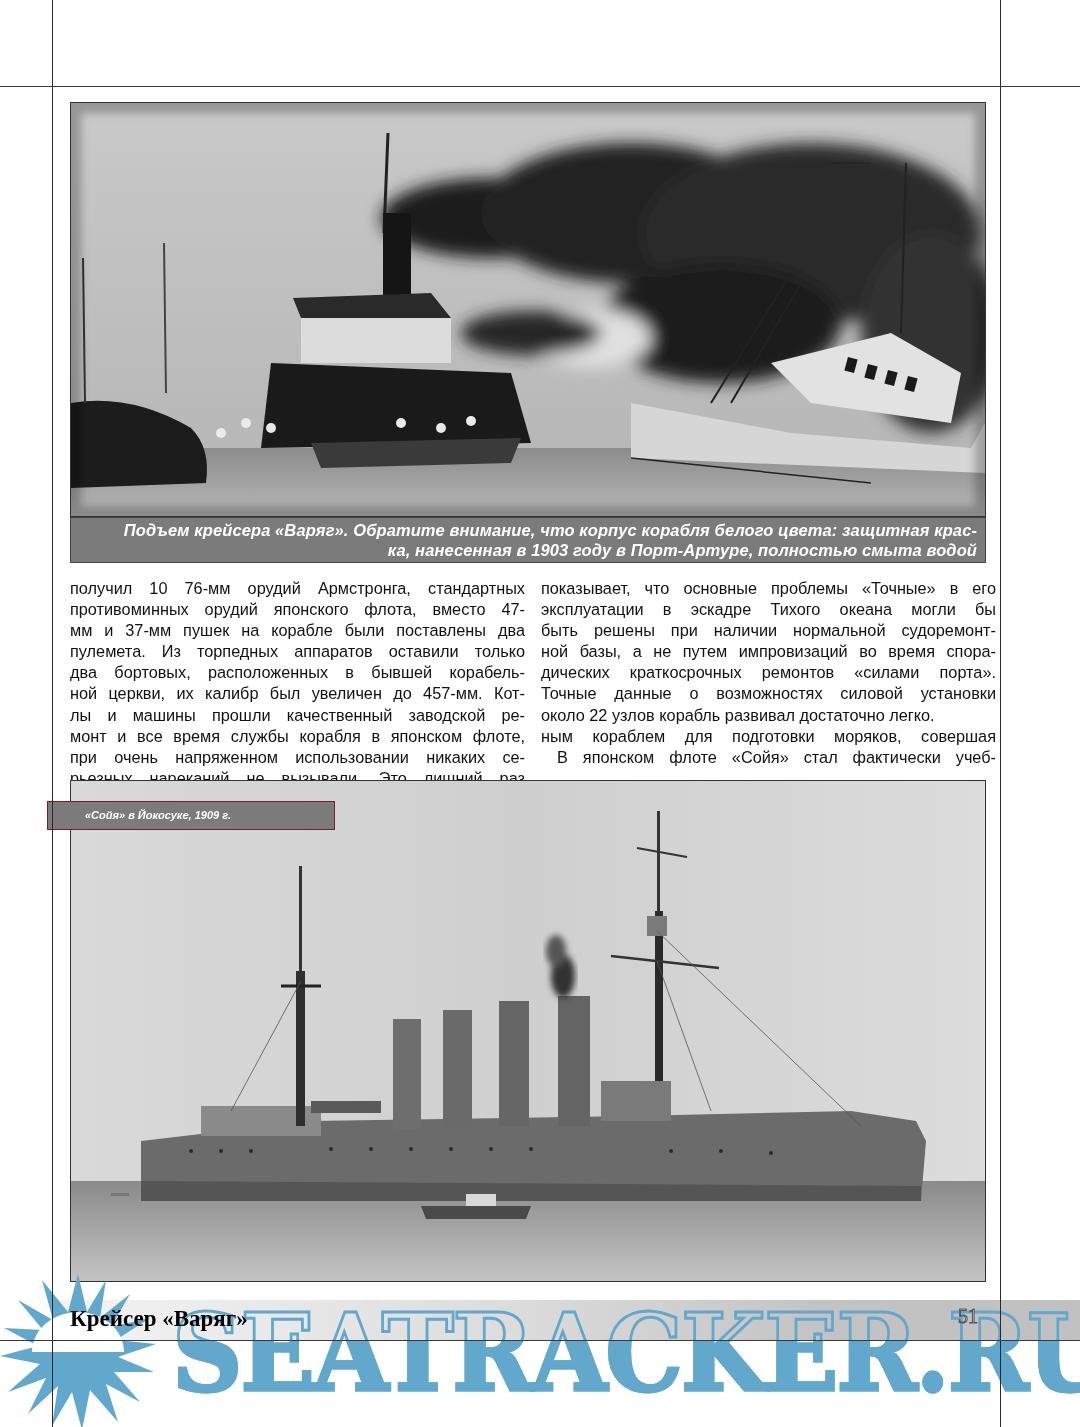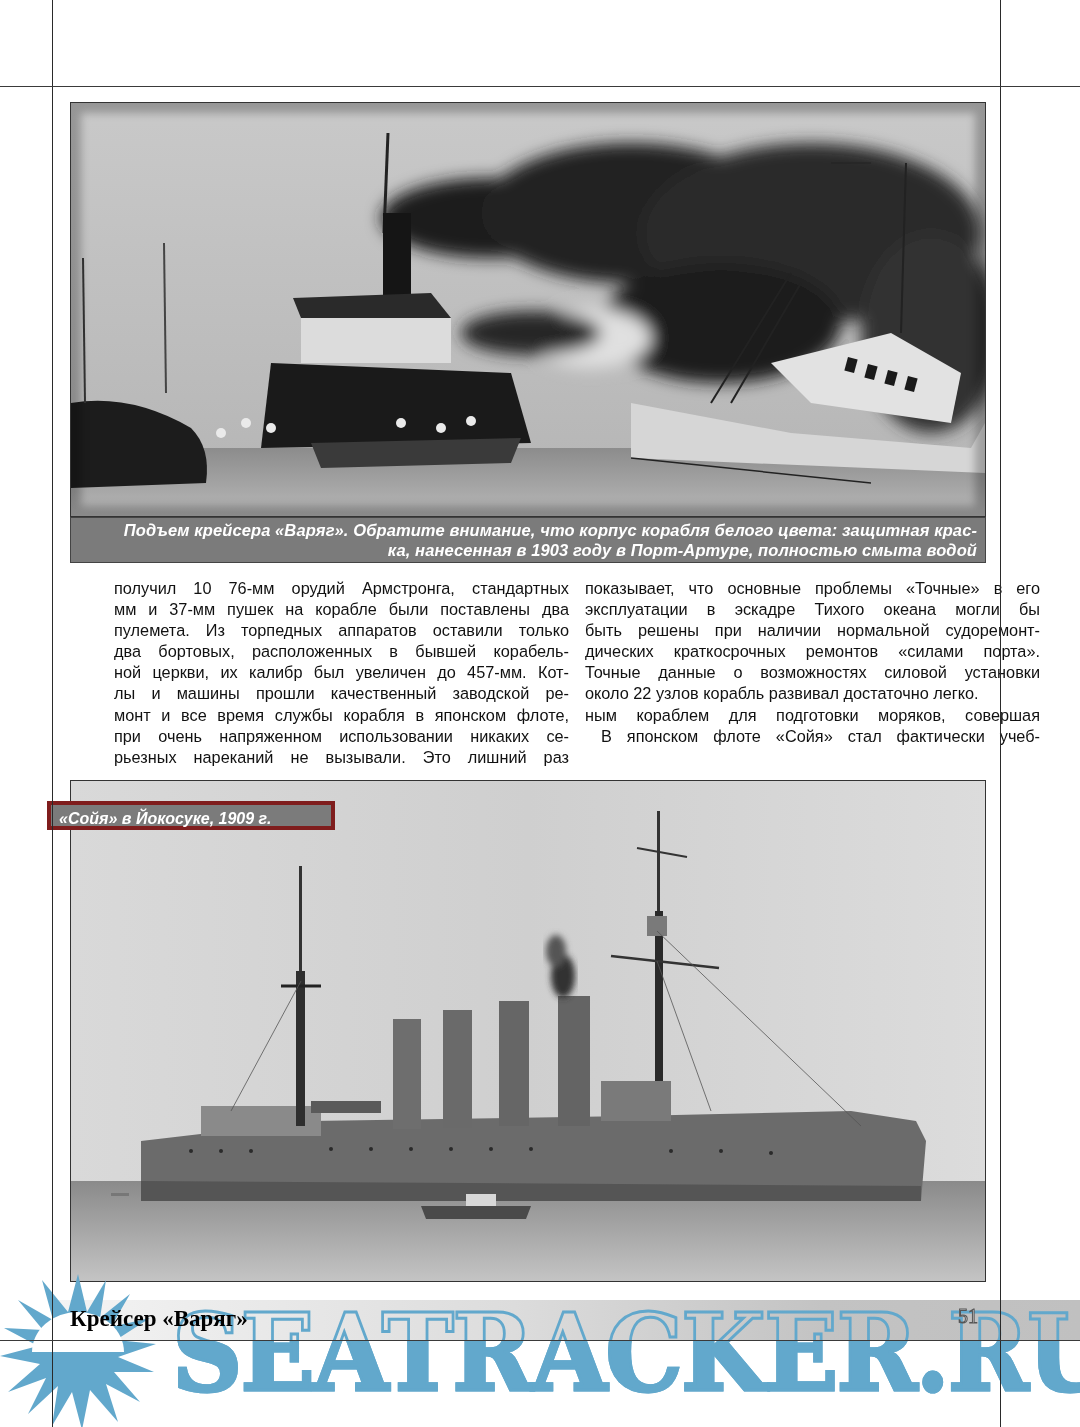--- a/index.html
+++ b/index.html
@@ -22,34 +22,34 @@
       position: absolute; left: 70px; top: 517px; width: 916px; height: 46px;
       background: #7b7b7b; border: 1px solid #444; box-sizing: border-box;
       color: #fff; font-style: italic; font-weight: bold; font-size: 16.5px;
       line-height: 20px; text-align: right; padding: 2px 8px 0 16px;
       letter-spacing: 0.1px;
     }
     #caption1 span { display: block; }
 
     .col {
       position: absolute; top: 578px; width: 455px; font-size: 16.3px;
-      line-height: 21.1px; color: #111; text-align: justify; margin-left: 44px;
+      line-height: 21.1px; color: #111; text-align: justify;
     }
     .col .line { display: block; text-align: justify; text-align-last: justify; white-space: nowrap; }
     .col .line.last { text-align-last: left; }
     .col .indent { padding-left: 16px; }
     #col-left { left: 70px; }
     #col-right { left: 541px; }
 
     #photo2 { left: 70px; top: 780px; width: 914px; height: 500px; }
     #caption2 {
       position: absolute; left: 47px; top: 801px; width: 288px; height: 29px;
-      background: #7b7b7b; border: 4px solid #7f1d1d; box-sizing: border-box;
-      color: #fff; font-style: italic; font-weight: bold; font-size: 16px;
-      line-height: 27px; padding-left: 8px;
+      background: #7b7b7b; border: 1px solid #7f1d1d; box-sizing: border-box;
+      color: #fff; font-style: italic; font-weight: bold; font-size: 11px;
+      line-height: 27px; padding-left: 37px;
     }
 
     #footer-bar {
       position: absolute; left: 52px; top: 1300px; width: 1028px; height: 40px;
       background: linear-gradient(to right, #f4f4f4 0%, #dcdcdc 45%, #c3c3c3 75%, #c0c0c0 100%);
     }
     #running-title {
       position: absolute; left: 70px; top: 1306px;
       font-family: "Liberation Serif", serif; font-weight: bold; font-size: 23px;
       color: #000; z-index: 5;
@@ -155,34 +155,36 @@
   </svg>
 </div>
 
 <div id="caption1">
   <span>Подъем крейсера «Варяг». Обратите внимание, что корпус корабля белого цвета: защитная крас-</span>
   <span>ка, нанесенная в 1903 году  в Порт-Артуре, полностью смыта водой</span>
 </div>
 
 <div id="col-left" class="col">
   <span class="line">получил 10 76-мм орудий Армстронга, стандартных</span>
+  <span class="line">противоминных орудий японского флота, вместо 47-</span>
   <span class="line">мм и 37-мм пушек на корабле были поставлены два</span>
   <span class="line">пулемета. Из торпедных аппаратов оставили только</span>
   <span class="line">два бортовых, расположенных в бывшей корабель-</span>
   <span class="line">ной церкви, их калибр был увеличен до 457-мм. Кот-</span>
   <span class="line">лы и машины прошли качественный заводской ре-</span>
   <span class="line">монт и все время службы корабля в японском флоте,</span>
   <span class="line">при очень напряженном использовании никаких се-</span>
   <span class="line">рьезных нареканий не вызывали. Это лишний раз</span>
 </div>
 
 <div id="col-right" class="col">
   <span class="line">показывает, что основные проблемы «Точные» в его</span>
   <span class="line">эксплуатации в эскадре Тихого океана могли бы</span>
   <span class="line">быть решены при наличии нормальной судоремонт-</span>
+  <span class="line">ной базы, а не путем импровизаций во время спора-</span>
   <span class="line">дических краткосрочных ремонтов «силами порта».</span>
   <span class="line">Точные данные о возможностях силовой установки</span>
   <span class="line last">около 22 узлов корабль развивал достаточно легко.</span>
   <span class="line">ным кораблем для подготовки моряков, совершая</span>
   <span class="line indent">В японском флоте «Сойя» стал фактически учеб-</span>
 </div>
 
 <div id="photo2" class="photo">
   <svg viewBox="0 0 914 500" preserveAspectRatio="none">
     <defs>

